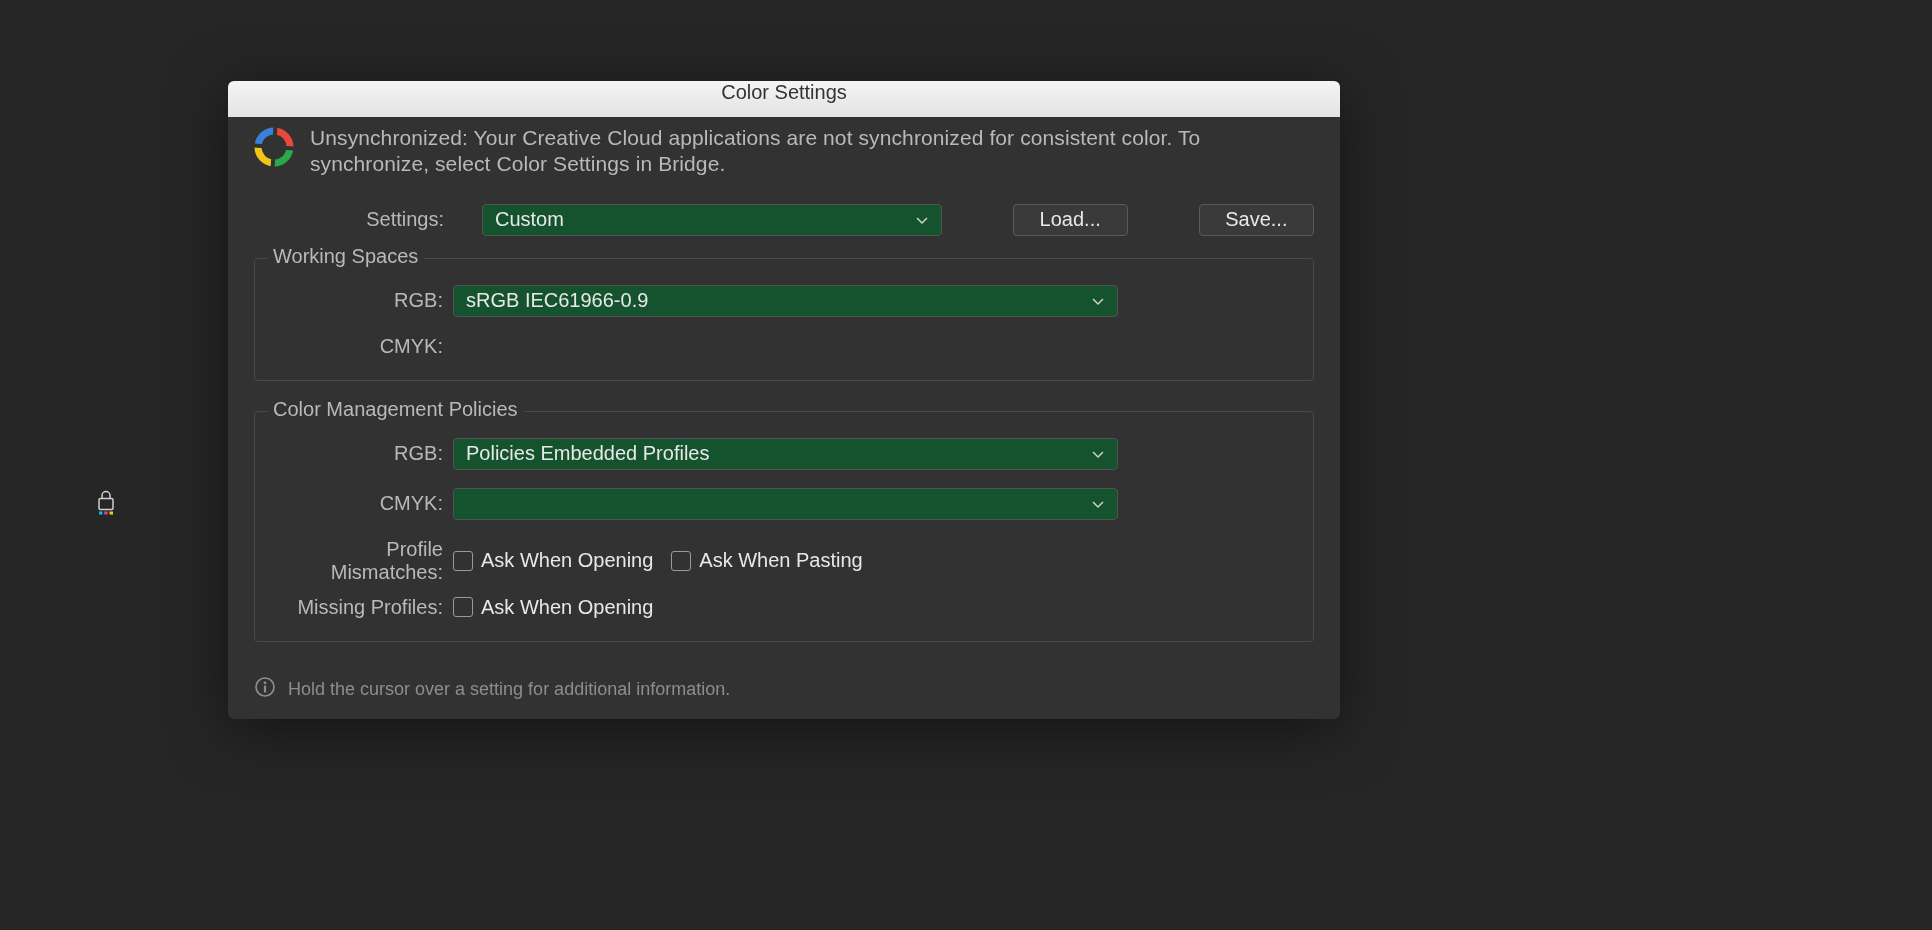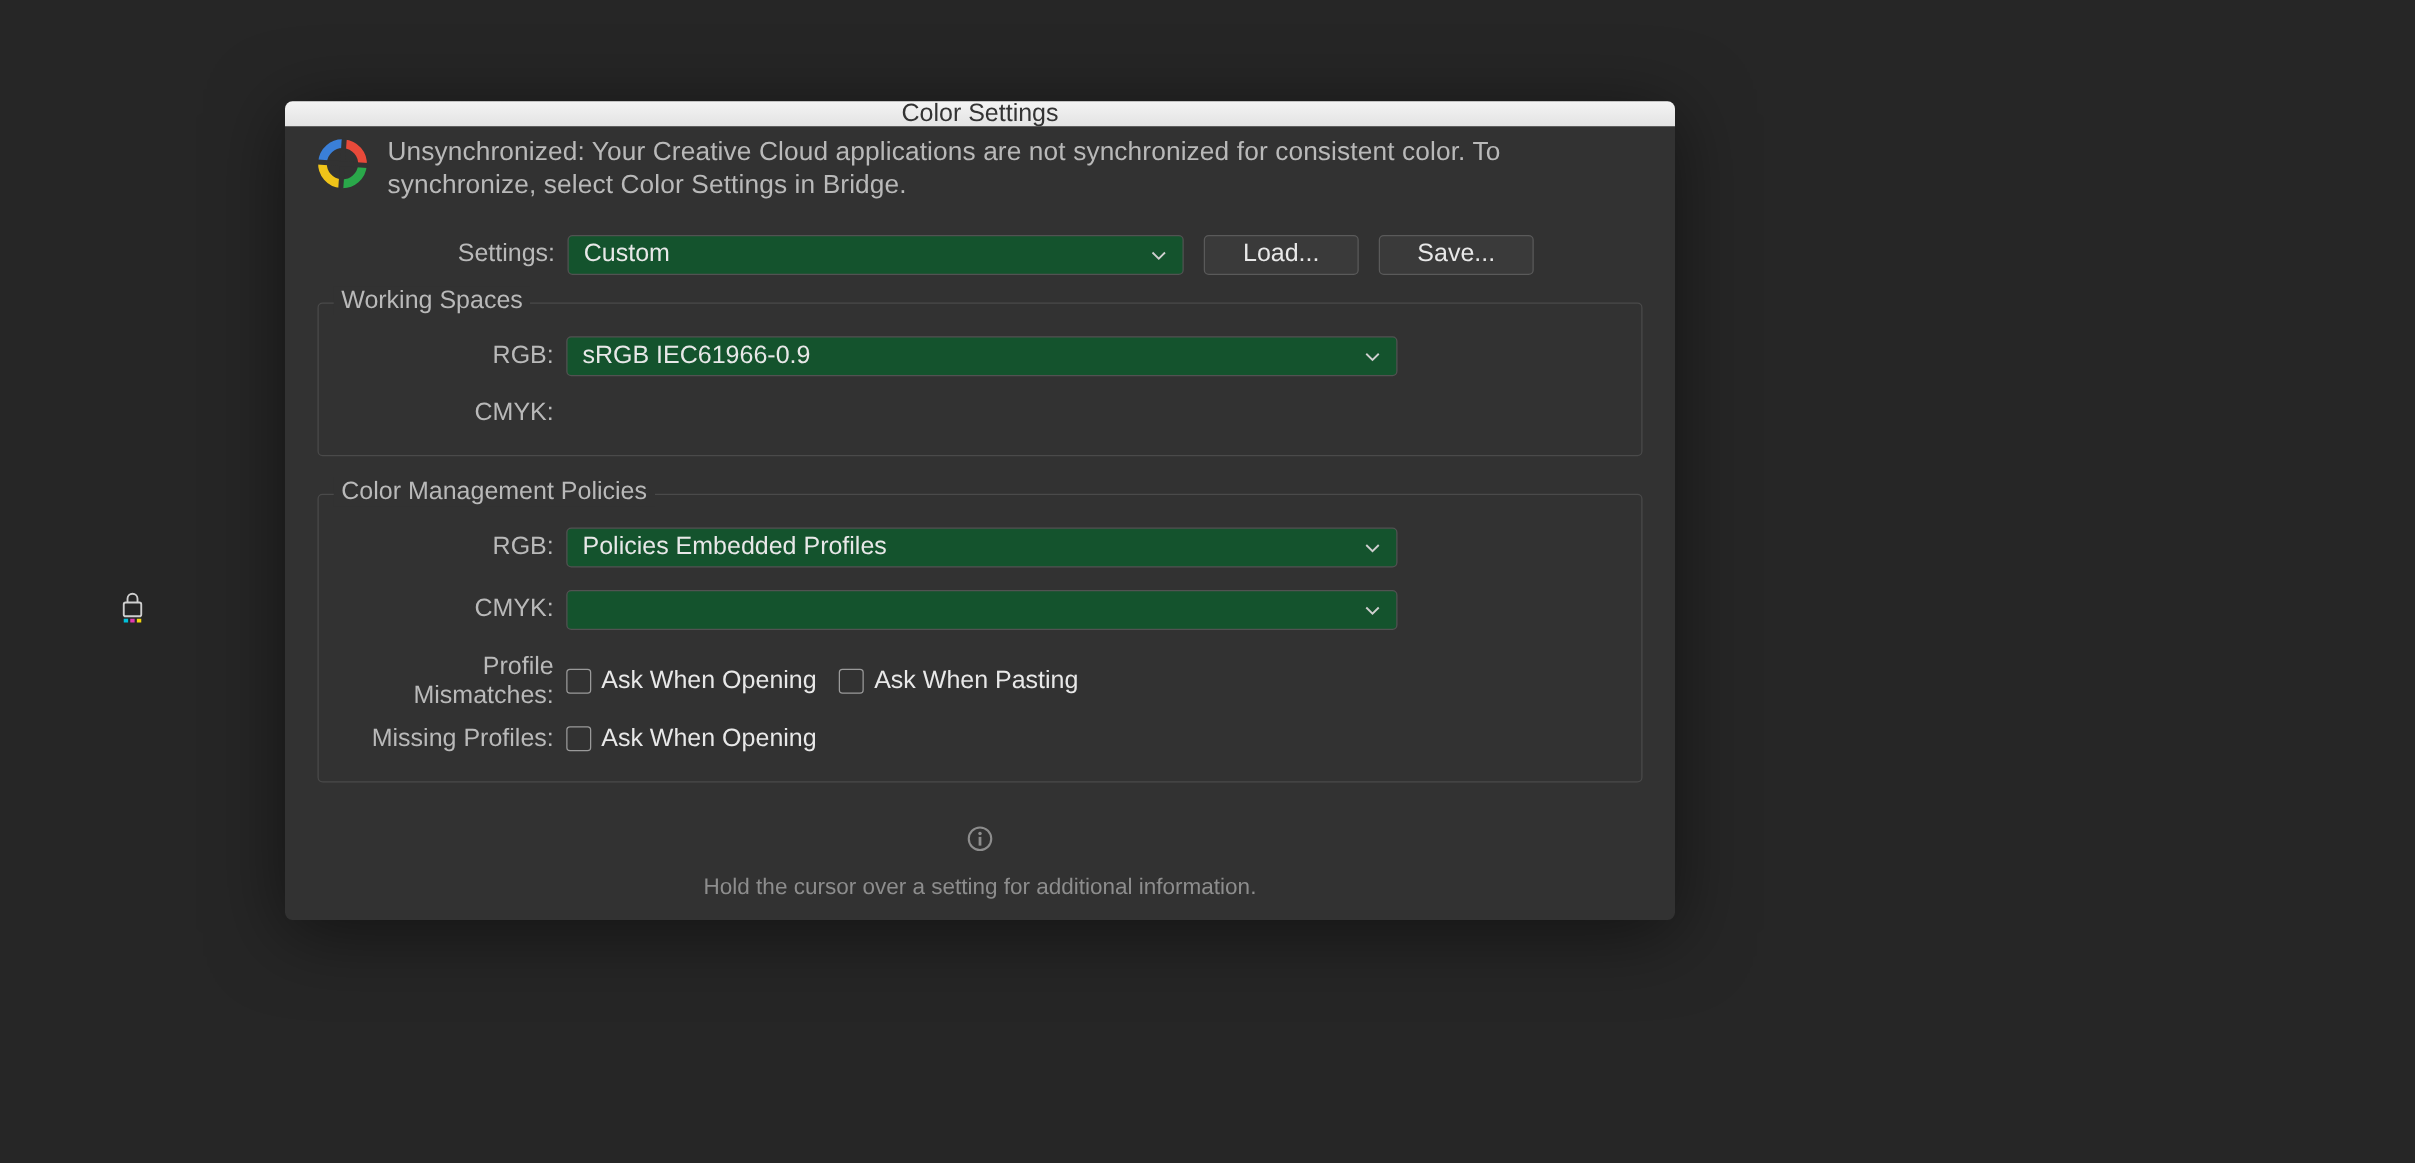--- a/index.html
+++ b/index.html
@@ -15,26 +15,25 @@
   .dialog {
     position: absolute;
     top: 81px;
     left: 228px;
     width: 1112px;
     background: #323232;
     border-radius: 6px;
     box-shadow: 0 10px 60px rgba(0,0,0,0.5);
   }
   .titlebar {
-    height: 20px;
+    height: 36px;
     background: linear-gradient(#f4f4f4, #e3e3e3);
     border-top-left-radius: 6px;
     border-top-right-radius: 6px;
     display: flex;
-    align-items: center;
     justify-content: center;
     color: #333;
     font-size: 20px;
     font-weight: 400;
   }
   .body {
     padding: 8px 26px 0 26px;
   }
   .sync-row {
     display: flex;
@@ -51,20 +50,21 @@
     flex: 1;
     color: #b9b9b9;
     font-size: 21px;
     line-height: 1.25;
     letter-spacing: 0.1px;
   }
   .settings-row {
     display: flex;
     align-items: center;
     margin-bottom: 22px;
+    gap: 28px;
   }
   .label {
     color: #b9b9b9;
     font-size: 20px;
     text-align: right;
     flex: 0 0 200px;
     padding-right: 10px;
   }
   .dropdown {
     display: flex;
@@ -174,21 +174,20 @@
     color: #e8e8e8;
     font-size: 20px;
   }
   .info-row {
     display: flex;
     align-items: center;
     gap: 12px;
     padding: 4px 0 16px 0;
     color: #8d8d8d;
     font-size: 18px;
-    flex-direction: column;
   }
   .chev svg { display: block; }
 </style>
 </head>
 <body>
 
 <div class="dialog">
 
   <div class="titlebar">
     <span>Color Settings</span>

